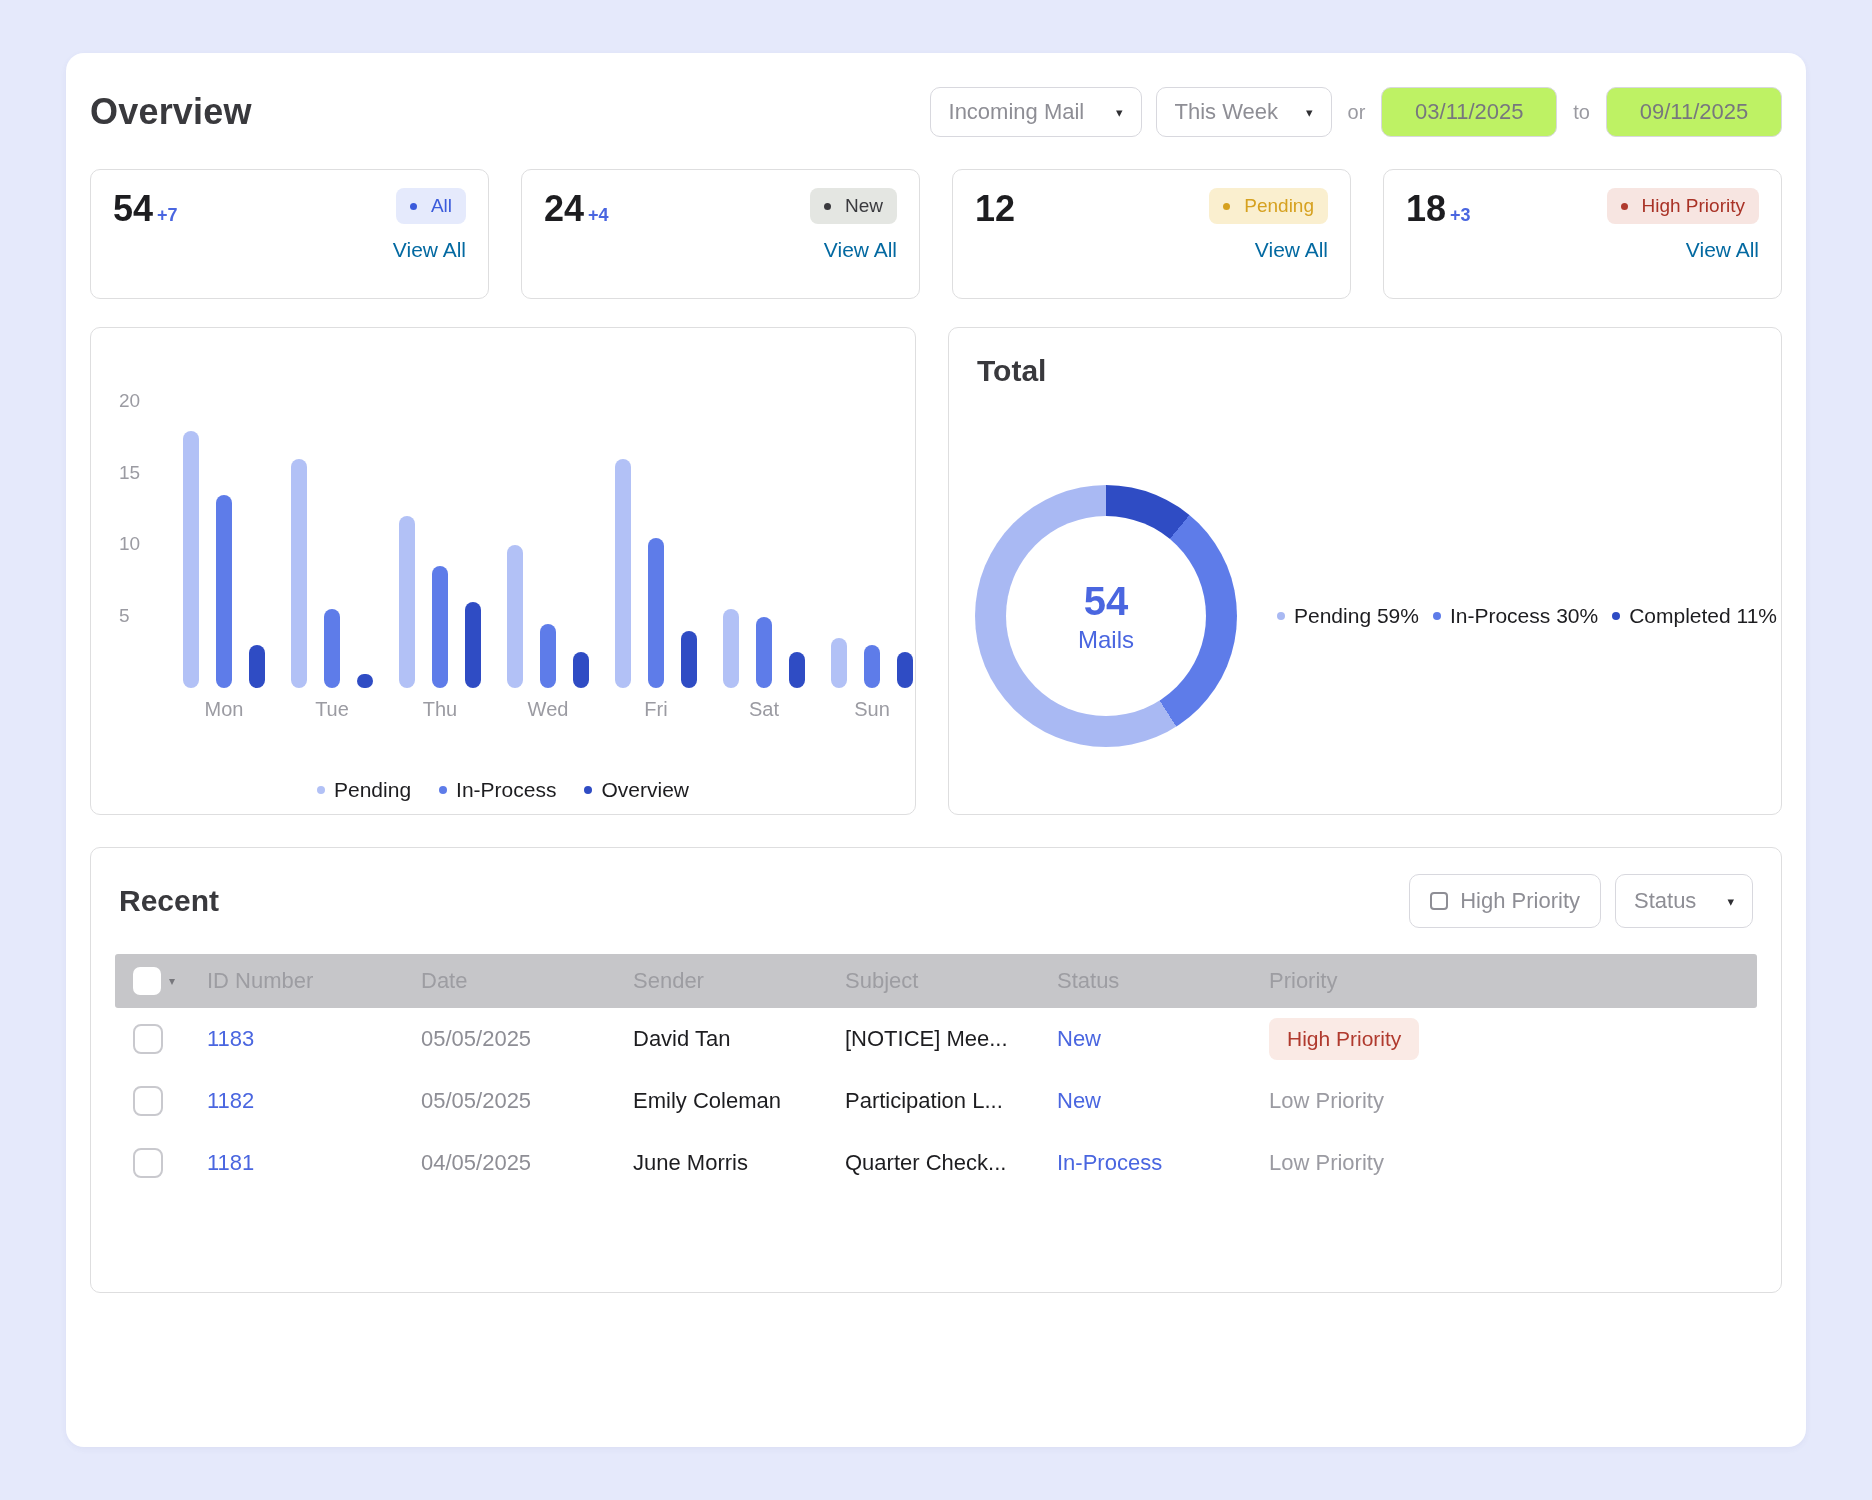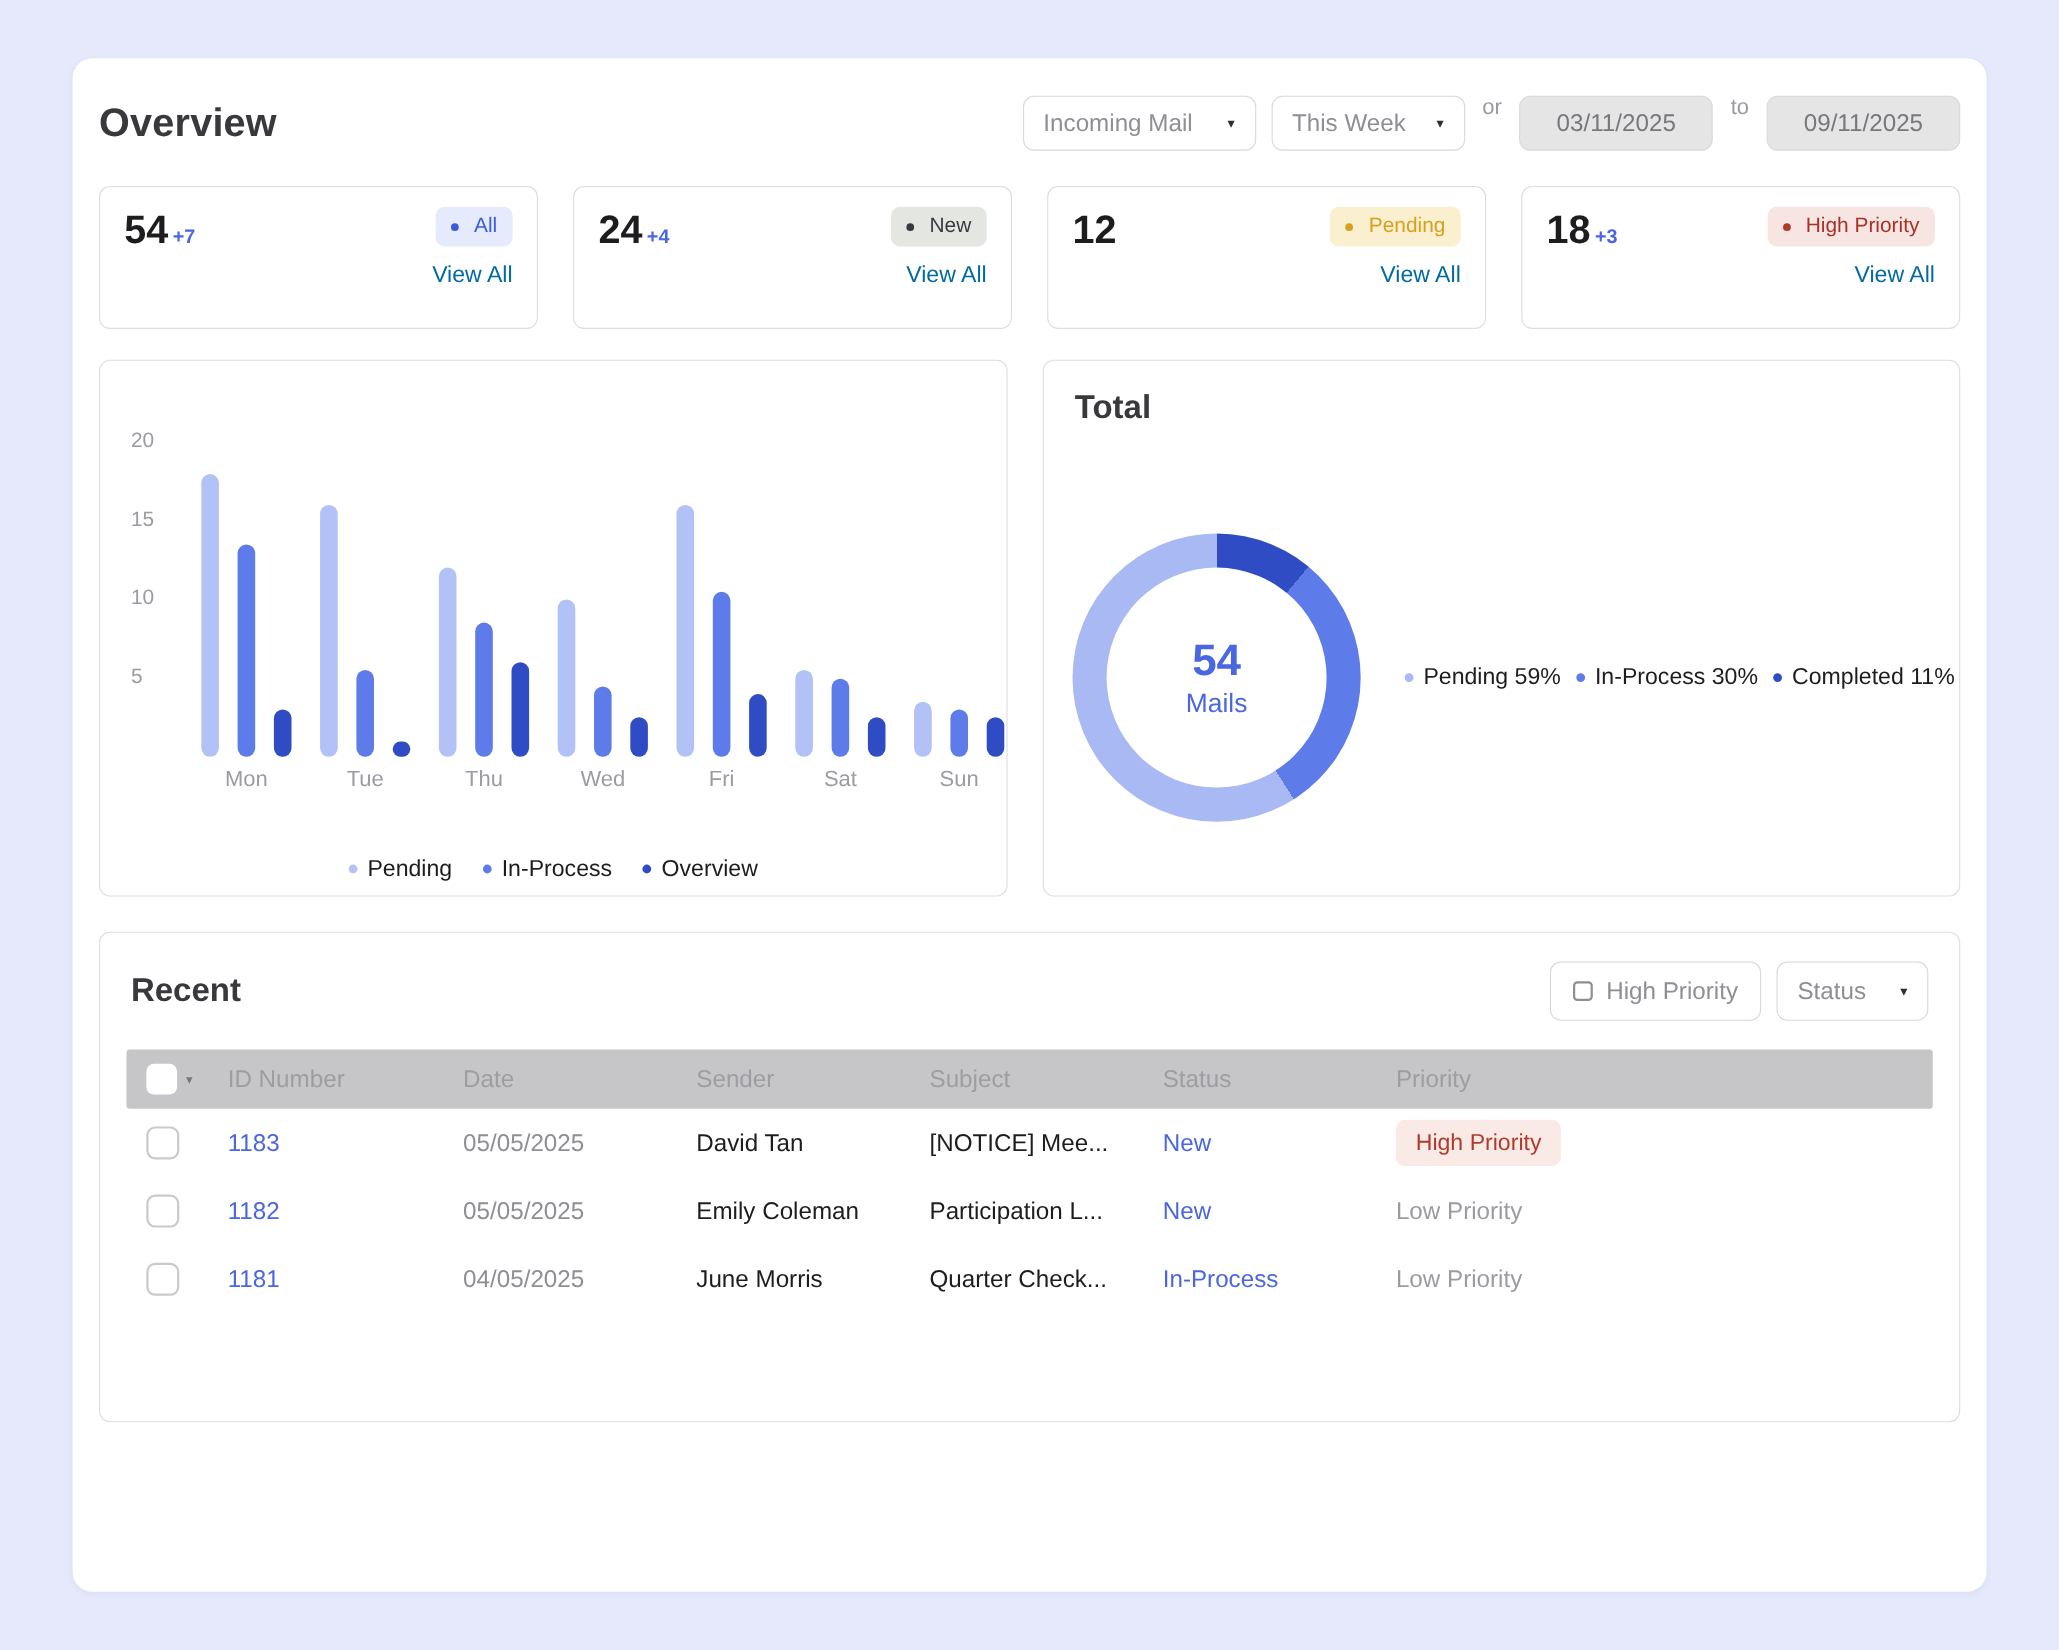--- a/index.html
+++ b/index.html
@@ -12,32 +12,32 @@
   .panel {
     position: absolute; left: 66px; top: 53px;
     width: 1740px; height: 1394px;
     background: #ffffff; border-radius: 18px;
     box-shadow: 0 2px 6px rgba(60,70,140,0.06);
     padding: 34px 24px 40px 24px;
   }
   
   .header-row { display: flex; align-items: center; justify-content: space-between; margin-bottom: 32px; }
   .page-title { font-size: 36px; font-weight: 700; color: #39393d; letter-spacing: 0.2px; }
-  .header-controls { display: flex; gap: 14px; padding-left: 11px; }
+  .header-controls { display: flex; align-items: center; gap: 14px; padding-left: 11px; }
   .control-btn {
     display: flex; align-items: center; justify-content: space-between; gap: 14px;
     border: 1px solid #d8d8de; border-radius: 10px; background: #fff;
     height: 50px; padding: 0 18px; font-size: 22px; color: #8e8e95; cursor: pointer;
   }
   .control-btn .caret { font-size: 13px; color: #2f2f33; }
   .conj { color: #9a9aa1; font-size: 20px; margin: 0 2px; }
   .date-box {
     border: 1px solid #d8d8de; border-radius: 10px; height: 50px; width: 176px;
     display: flex; align-items: center; justify-content: center;
-    font-size: 22px; color: #77777e; background: #e5e5e5;
+    font-size: 22px; color: #77777e; background: #bef264;
   }
   
   .stat-cards { display: grid; grid-template-columns: repeat(4, 1fr); gap: 32px; margin-bottom: 28px; }
   .stat-card {
     border: 1px solid #dededf; border-radius: 10px; background: #fff;
     padding: 18px 22px 36px 22px; height: 130px;
     display: flex; flex-direction: column; justify-content: space-between;
   }
   .stat-top { display: flex; justify-content: space-between; align-items: flex-start; }
   .stat-number { font-size: 36px; font-weight: 700; color: #1d1d20; }

